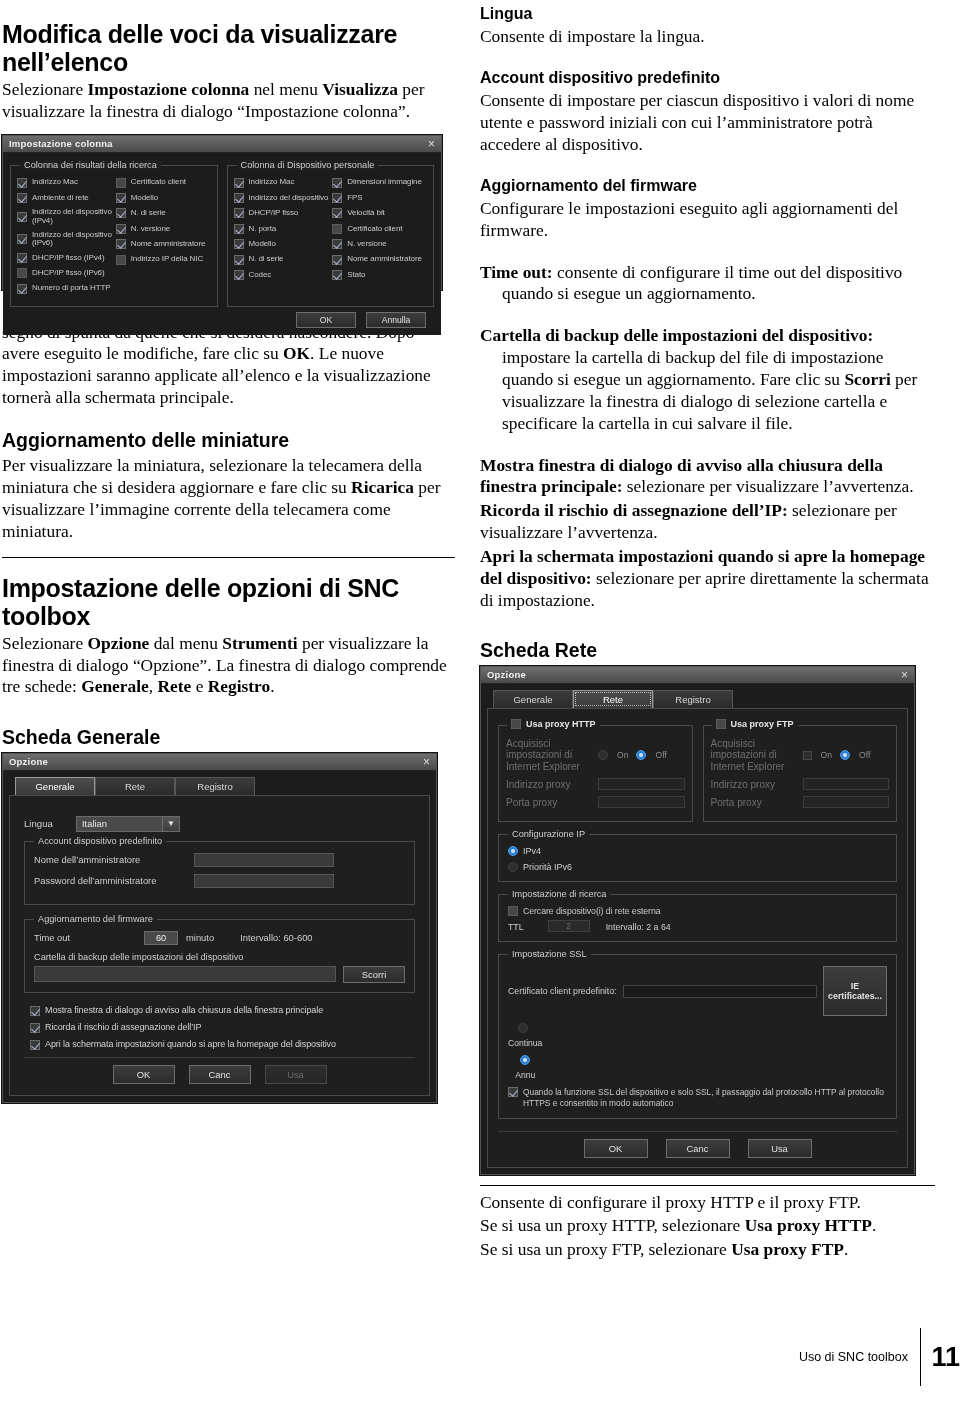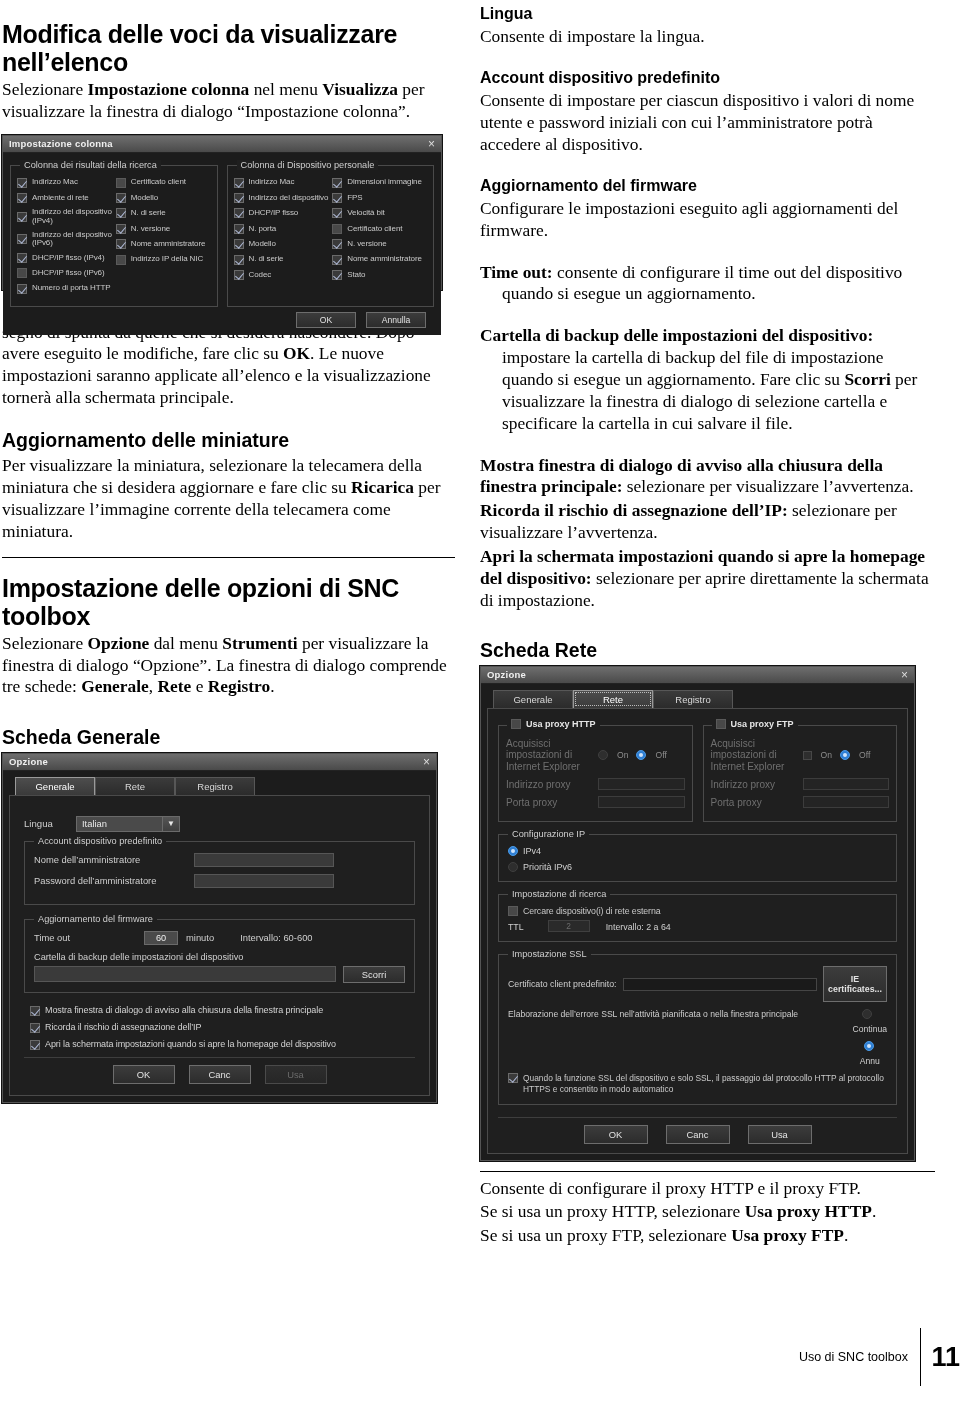--- a/index.html
+++ b/index.html
@@ -219,21 +219,21 @@
   .cb.smalldim { width:9px;height:9px; }
   .ip-item { display:flex; align-items:flex-start; margin-bottom:6px; }
   .ip-item .lbl { font-size:9px; color:#d0d0d0; }
   .ttl-row { display:flex; align-items:flex-end; margin-top:4px; }
   .ttl-row .lbl { font-size:8.8px; }
   .ttl-box { width:42px; height:12px; background:#2a2a2a; border:1px solid #3f3f3f;
              color:#6c6c6c; font-size:8.4px; text-align:center; line-height:11px; margin:0 16px 0 24px;}
   .ssl-row { display:flex; align-items:center; gap:6px; margin-bottom:7px; }
   .ssl-row .lbl { font-size:8.8px; white-space:nowrap; }
   .ssl-row .fld { flex:1; height:13px; background:#1a1a1a; border:1px solid #454545;}
-  .ssl-row .btn { width: 88px; padding:7px 0; font-size:8.8px; font-weight:bold;}
+  .ssl-row .btn { width: 88px; padding:14px 0; font-size:8.8px; font-weight:bold;}
   .ssl-err { display:flex; align-items:flex-start; gap:8px; margin-bottom:6px; }
   .ssl-err .lbl { font-size:8.6px; line-height:1.3; flex:1; }
   .ssl-err .opts { display:flex; align-items:center; gap:5px;flex-direction:column; }
   .ssl-note { display:flex; align-items:flex-start; }
   .ssl-note .ctext { font-size:8.4px; color:#cacaca; line-height:1.3; }
   #opt-net .dlg-footer { gap: 18px; }
   #opt-net .btn { width:64px; }
 
   
   .pg-footer {
@@ -616,21 +616,20 @@
             </div>
 
             <div class="grp" style="margin-top:12px;">
               <span class="legend">Impostazione SSL</span>
               <div class="ssl-row">
                 <span class="lbl">Certificato client predefinito:</span>
                 <div class="fld"></div>
                 <div class="btn">IE certificates...</div>
               </div>
               <div class="ssl-err">
-                <span class="lbl">Elaborazione dell’errore SSL nell’attività pianificata o nella finestra principale</span>
                 <div class="opts">
                   <span class="rd dim"></span>
                   <span class="lbl">Continua</span>
                   <span class="rd on" style="margin-left:4px;"></span>
                   <span class="lbl">Annu</span>
                 </div>
               </div>
               <div class="ssl-note">
                 <span class="cb on"></span>
                 <span class="ctext">Quando la funzione SSL del dispositivo e solo SSL, il passaggio dal protocollo HTTP al protocollo HTTPS e consentito in modo automatico</span>

